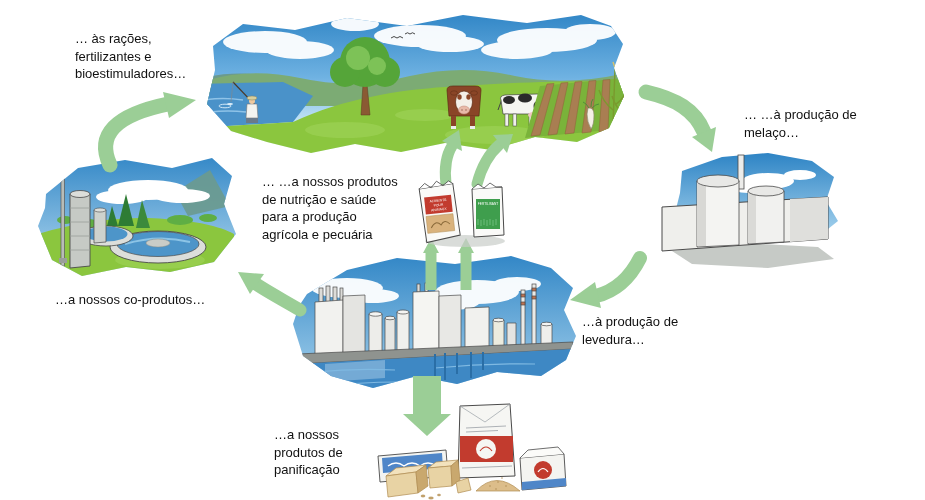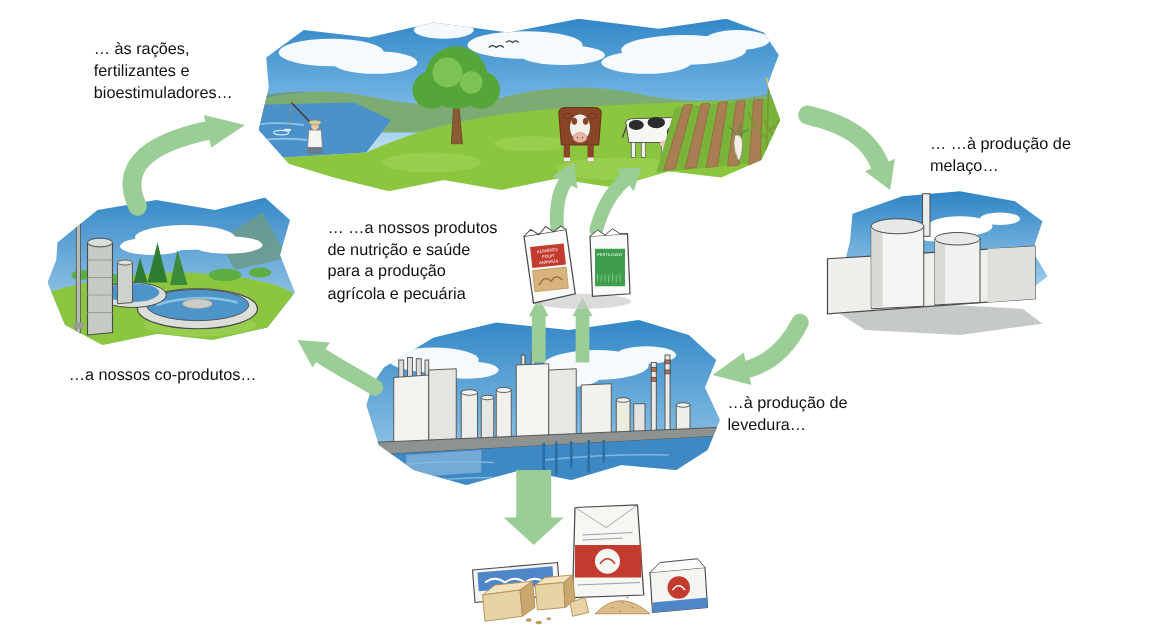--- a/index.html
+++ b/index.html
@@ -401,14 +401,17 @@
 bioestimuladores…</div>
   <div class="caption" style="left:262px;top:173px">… …a nossos produtos
 de nutrição e saúde
 para a produção
 agrícola e pecuária</div>
   <div class="caption" style="left:744px;top:106px">… …à produção de
 melaço…</div>
   <div class="caption" style="left:582px;top:313px">…à produção de
 levedura…</div>
   <div class="caption" style="left:55px;top:291px">…a nossos co-produtos…</div>
+  <div class="caption" style="left:274px;top:426px">…a nossos
+produtos de
+panificação</div>
 
 </div>
 
 </body></html>

